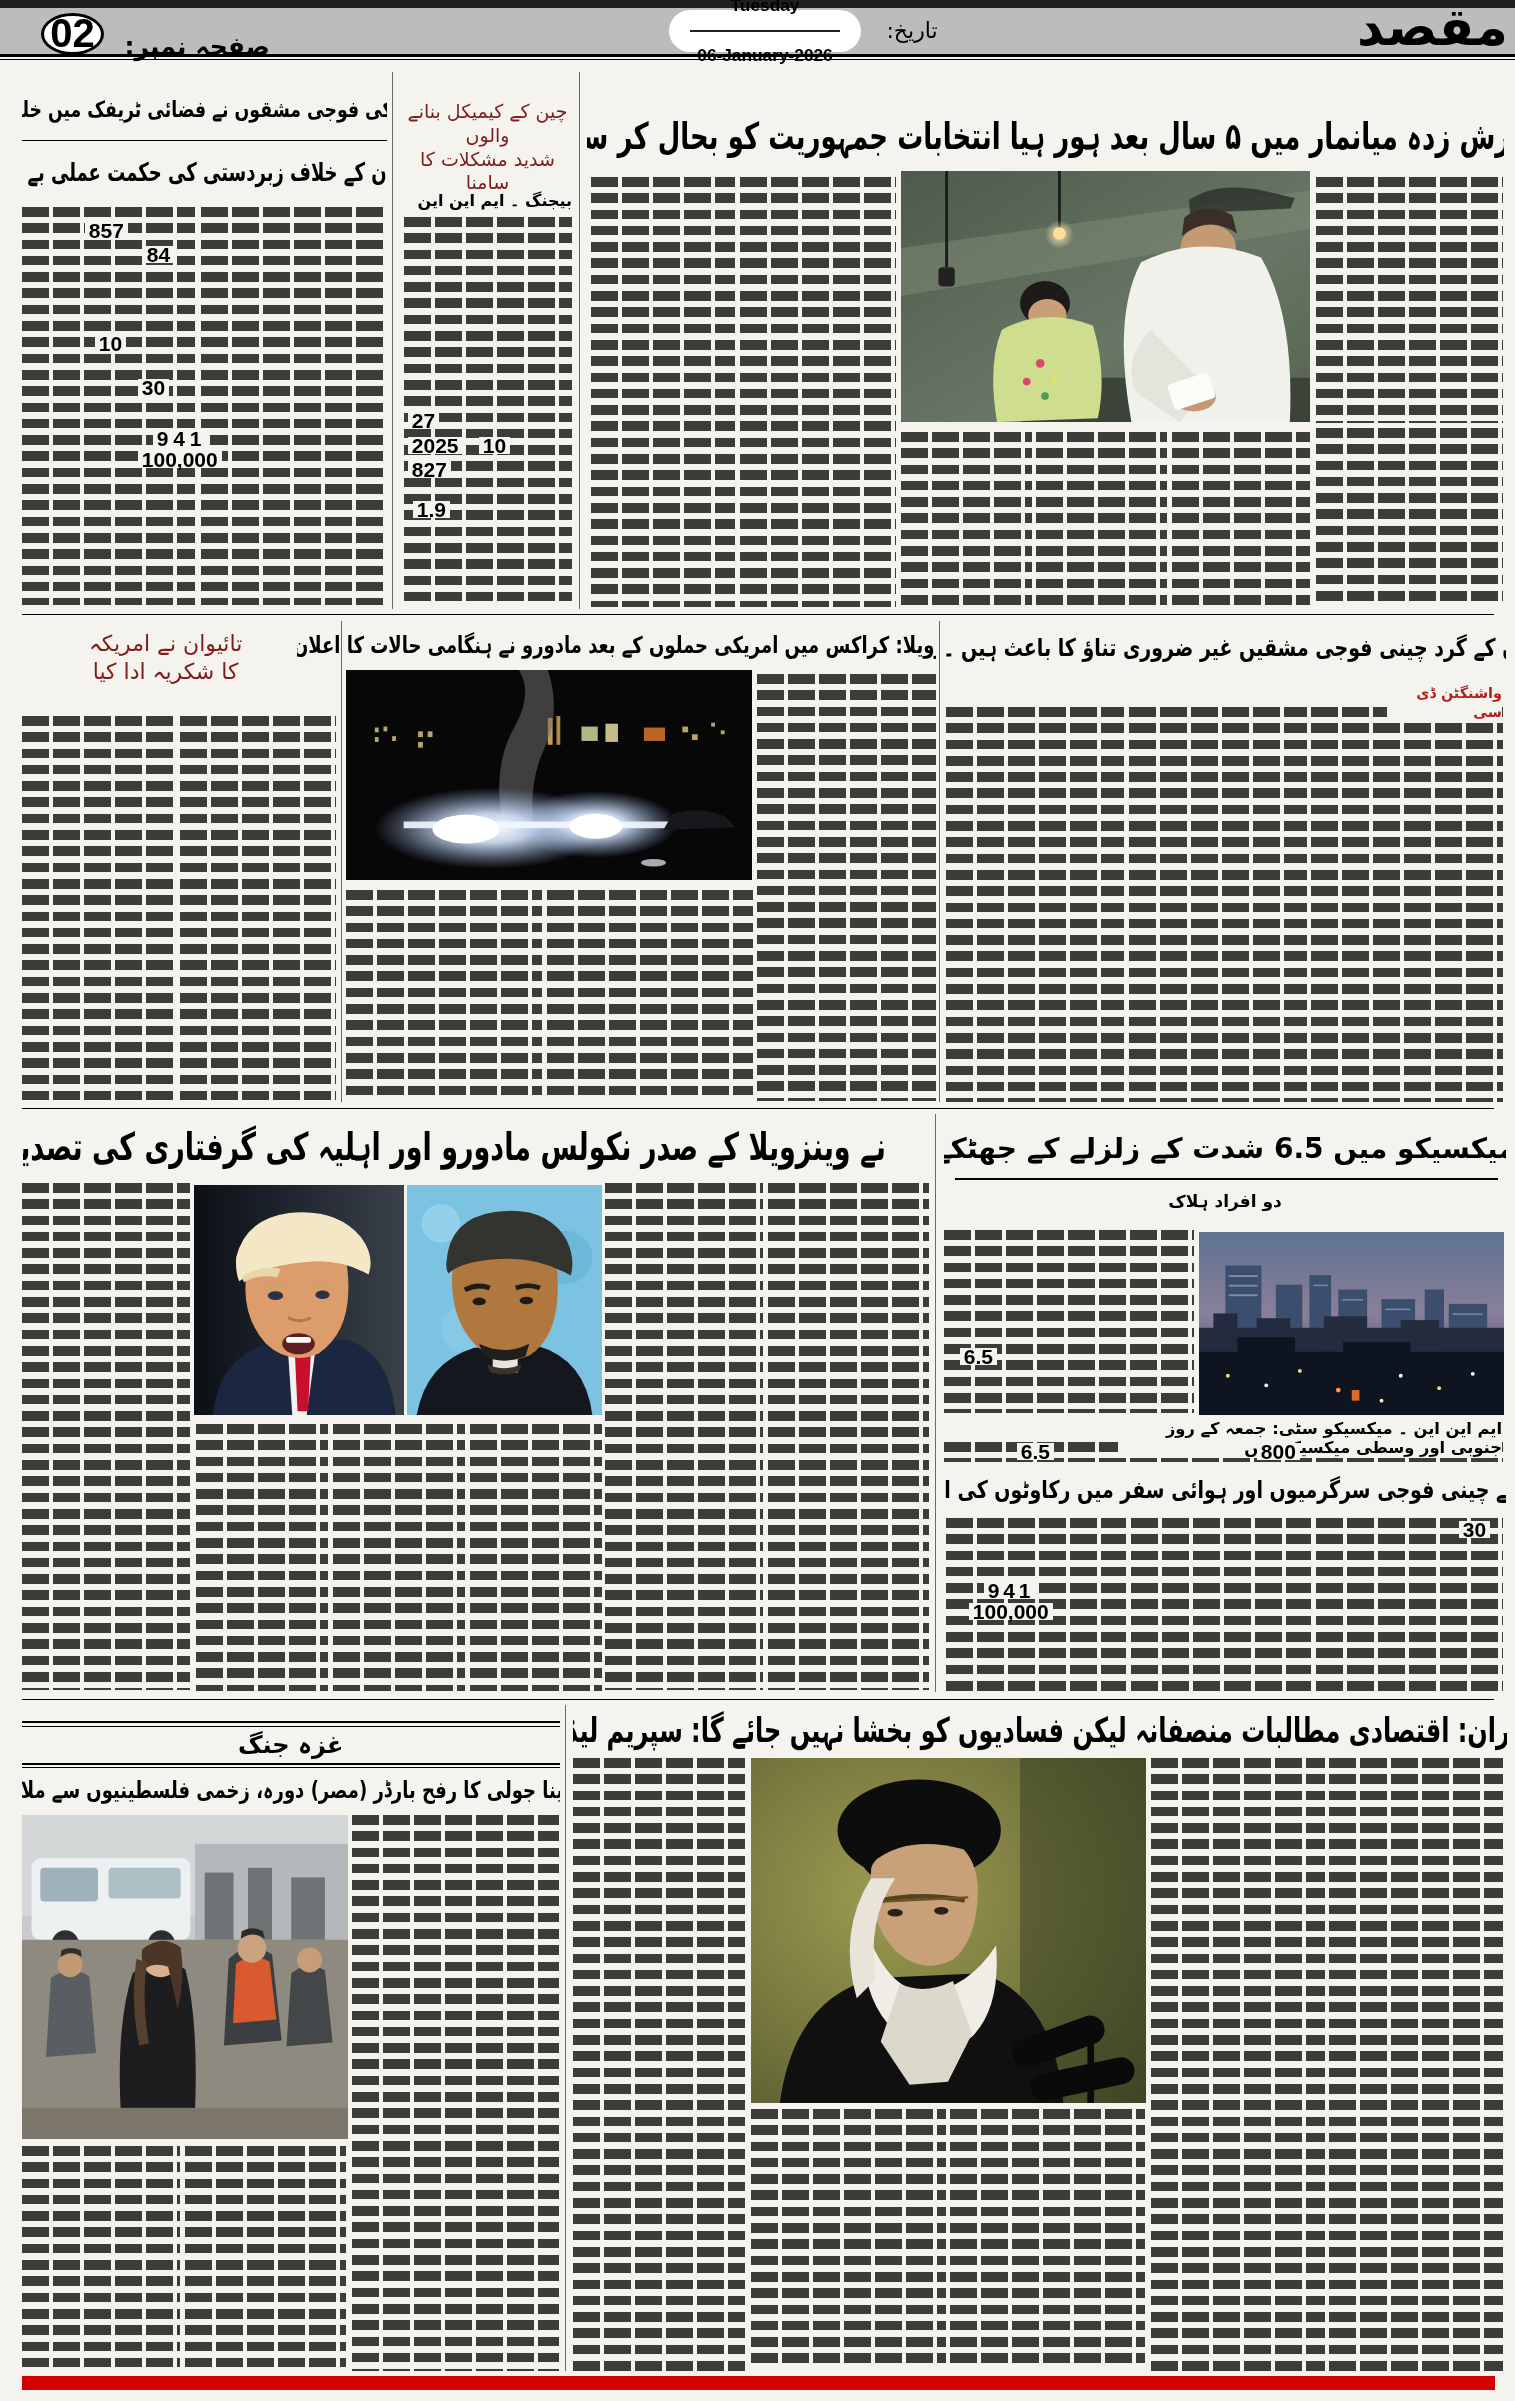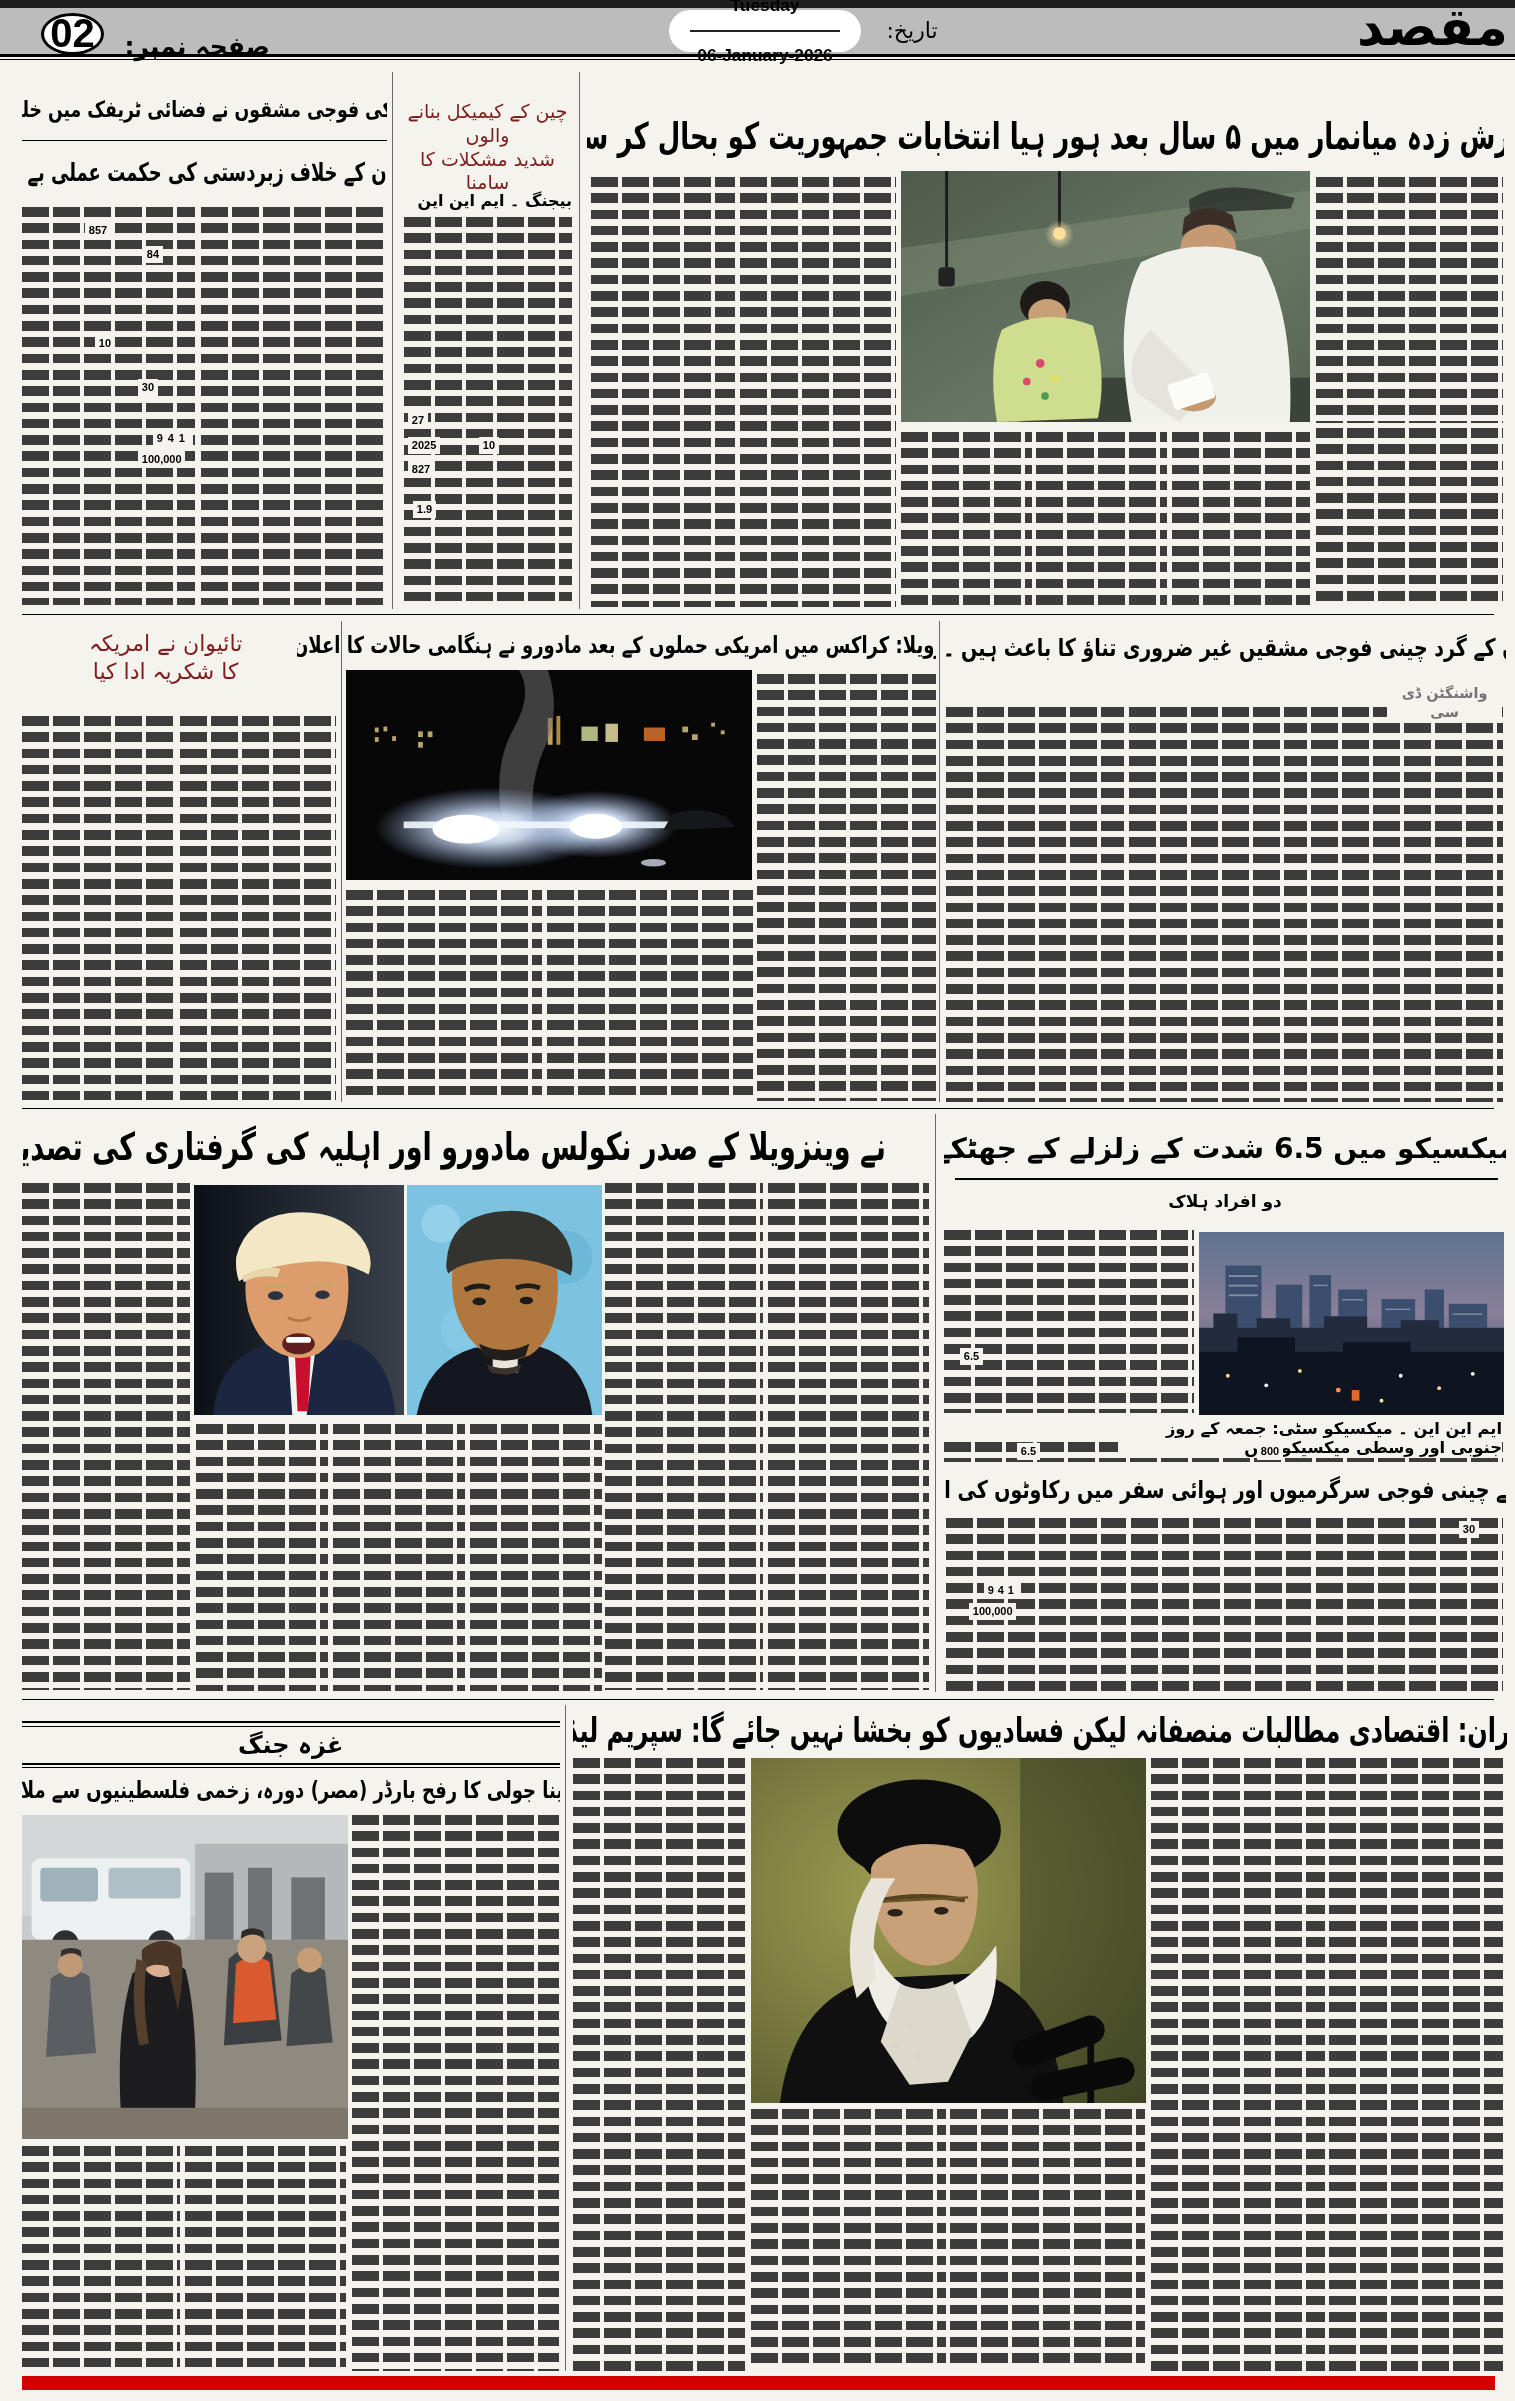--- a/index.html
+++ b/index.html
@@ -12,25 +12,25 @@
   .hl{font-weight:900;color:#000;text-align:center;display:flex;align-items:center;justify-content:center;
       white-space:nowrap;overflow:hidden;line-height:1.12;}
   .hl2{font-weight:400;color:#7f1d1d;text-align:center;line-height:1.25;}
   .stretch{transform:scaleY(1.42);transform-origin:center;}
   .stretch-sm{transform:scaleY(1.28);transform-origin:center;}
   
   .sim{background:
        repeating-linear-gradient(90deg, rgba(245,243,238,0) 0 27px, rgba(245,243,238,1) 27px 31px),
        repeating-linear-gradient(to bottom,#232323 0 9.6px, rgba(0,0,0,0) 9.6px 16.3px);
        opacity:.88;}
-  .num{position:absolute;font-family:"Liberation Sans",sans-serif;font-weight:900;font-size:11px;
+  .num{position:absolute;font-family:"Liberation Sans",sans-serif;font-weight:900;font-size:21px;
        line-height:17.3px;background:#f5f3ee;padding:0 3.8px;color:#000;z-index:5;}
   .dl{position:absolute;font-weight:700;font-size:16px;line-height:19px;background:#f5f3ee;
       color:#000;z-index:5;text-align:right;}
-  .reddl{color:#737373;text-align:center;}
+  .reddl{color:#b91c1c;}
   .vrule{background:#6a6a6a;width:1px;}
   .hrule{background:#000;}
   .photo{overflow:hidden;background:#888;}
   .photo svg{display:block;width:100%;height:100%;}
   .pill{background:#fff;border-radius:21px;display:flex;flex-direction:column;align-items:center;
         justify-content:center;font-weight:700;}
   .pill .d1{font-size:17.3px;font-weight:900;}
   .pill .sep{width:78%;border-top:1.4px solid #222;border-bottom:1px solid #222;height:1.4px;margin:1.9px 0;}
   .pill .d2{font-size:17.3px;font-weight:900;}
   .circle{background:#fff;border:3.4px solid #000;border-radius:50%;display:flex;align-items:center;

